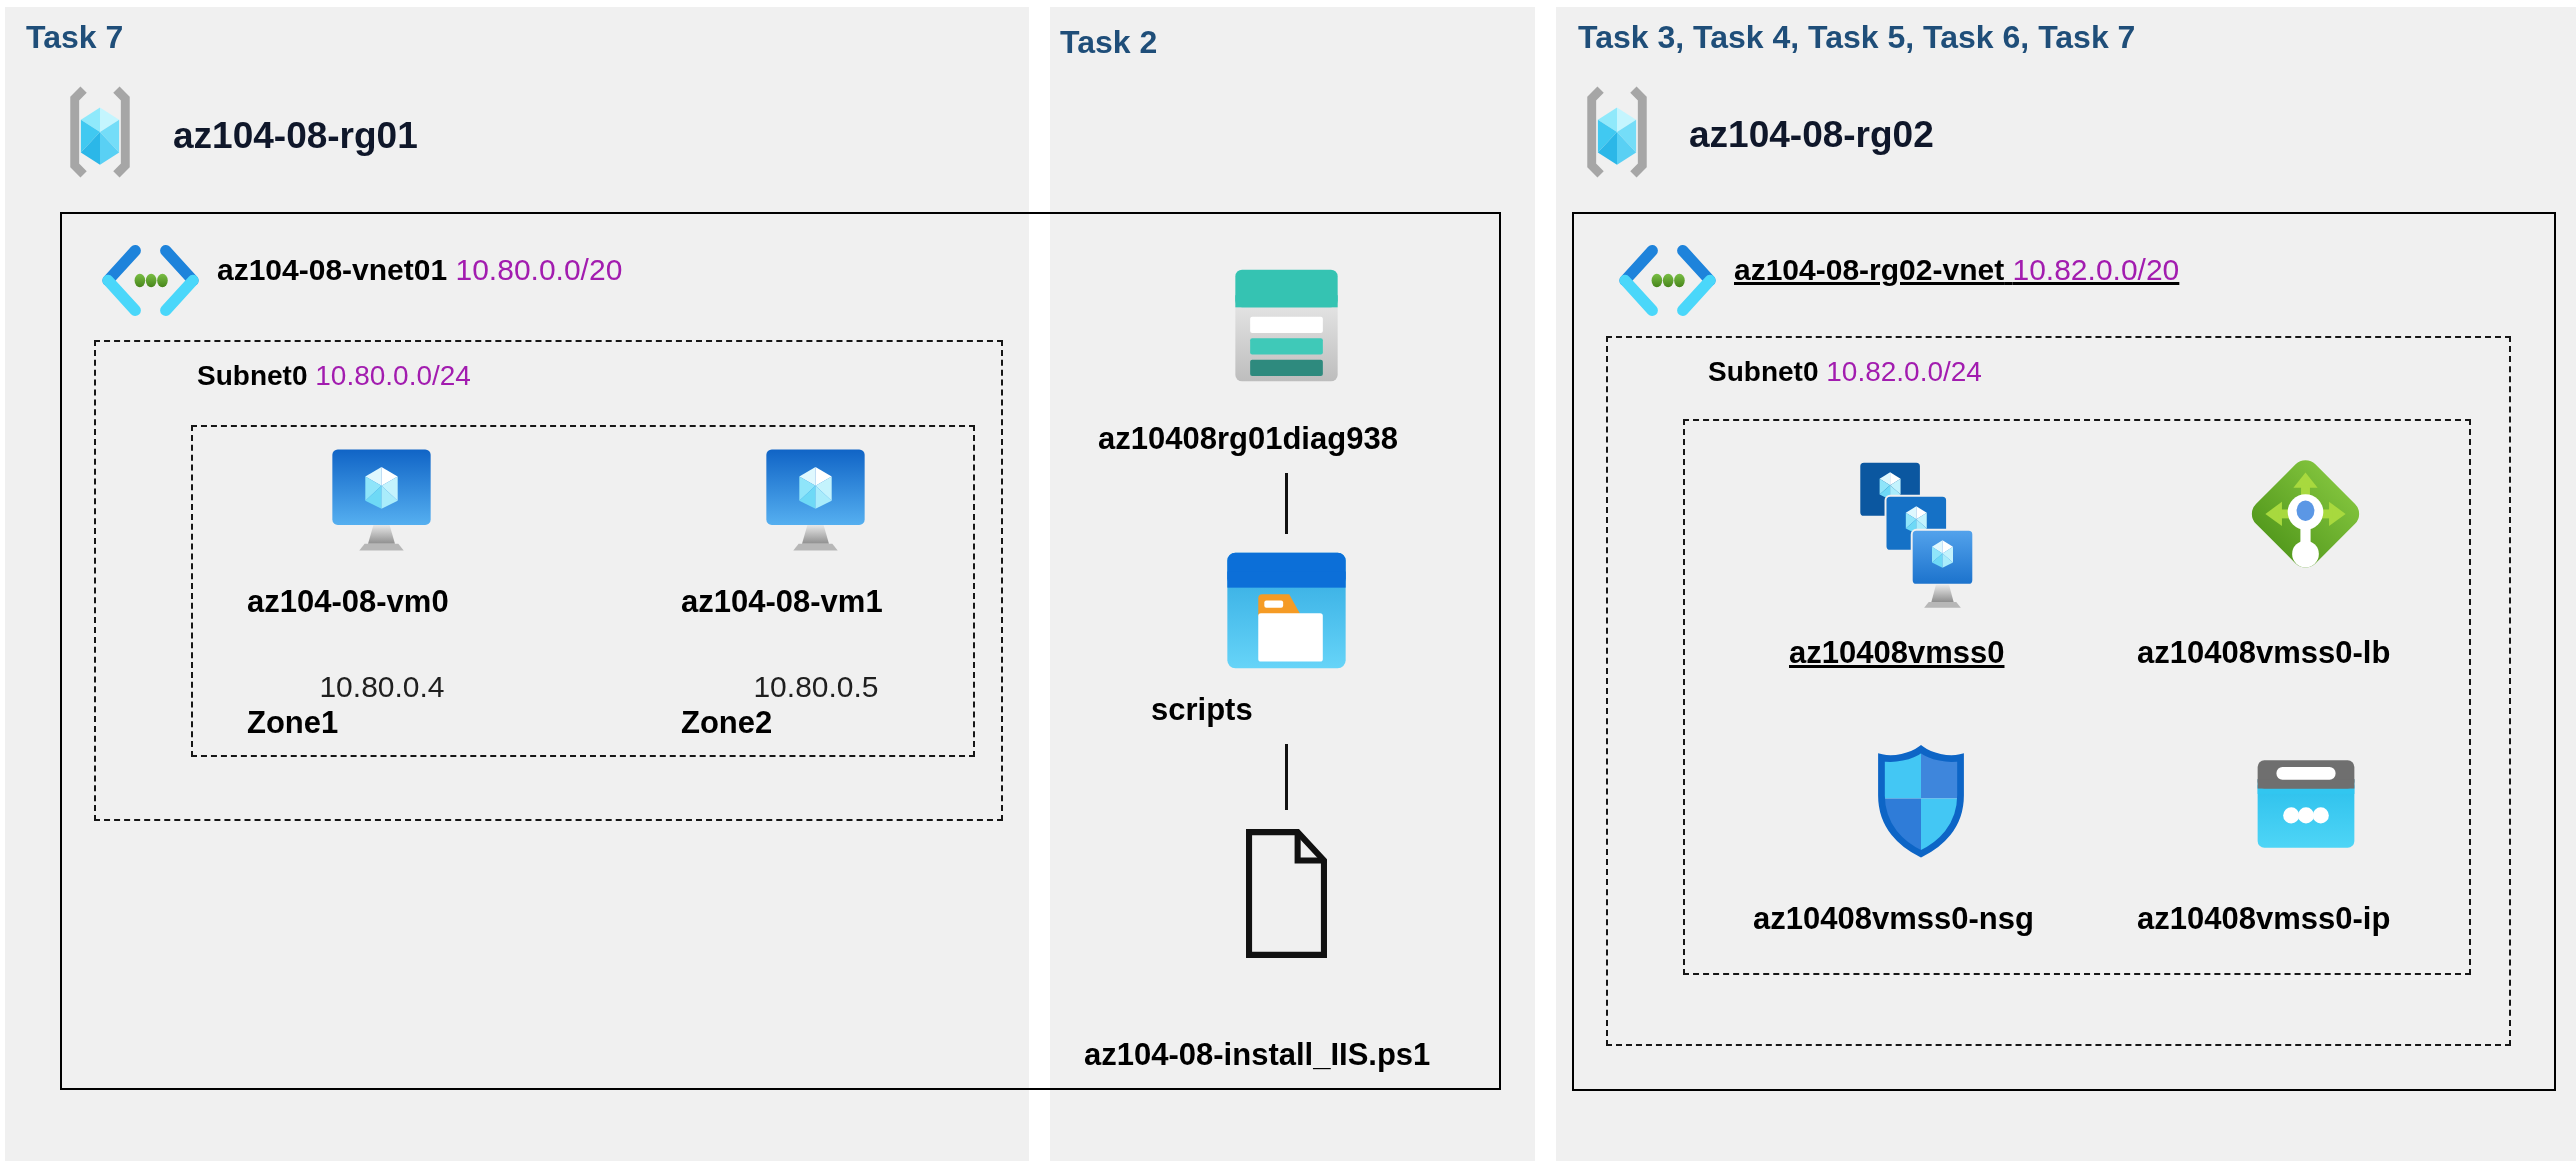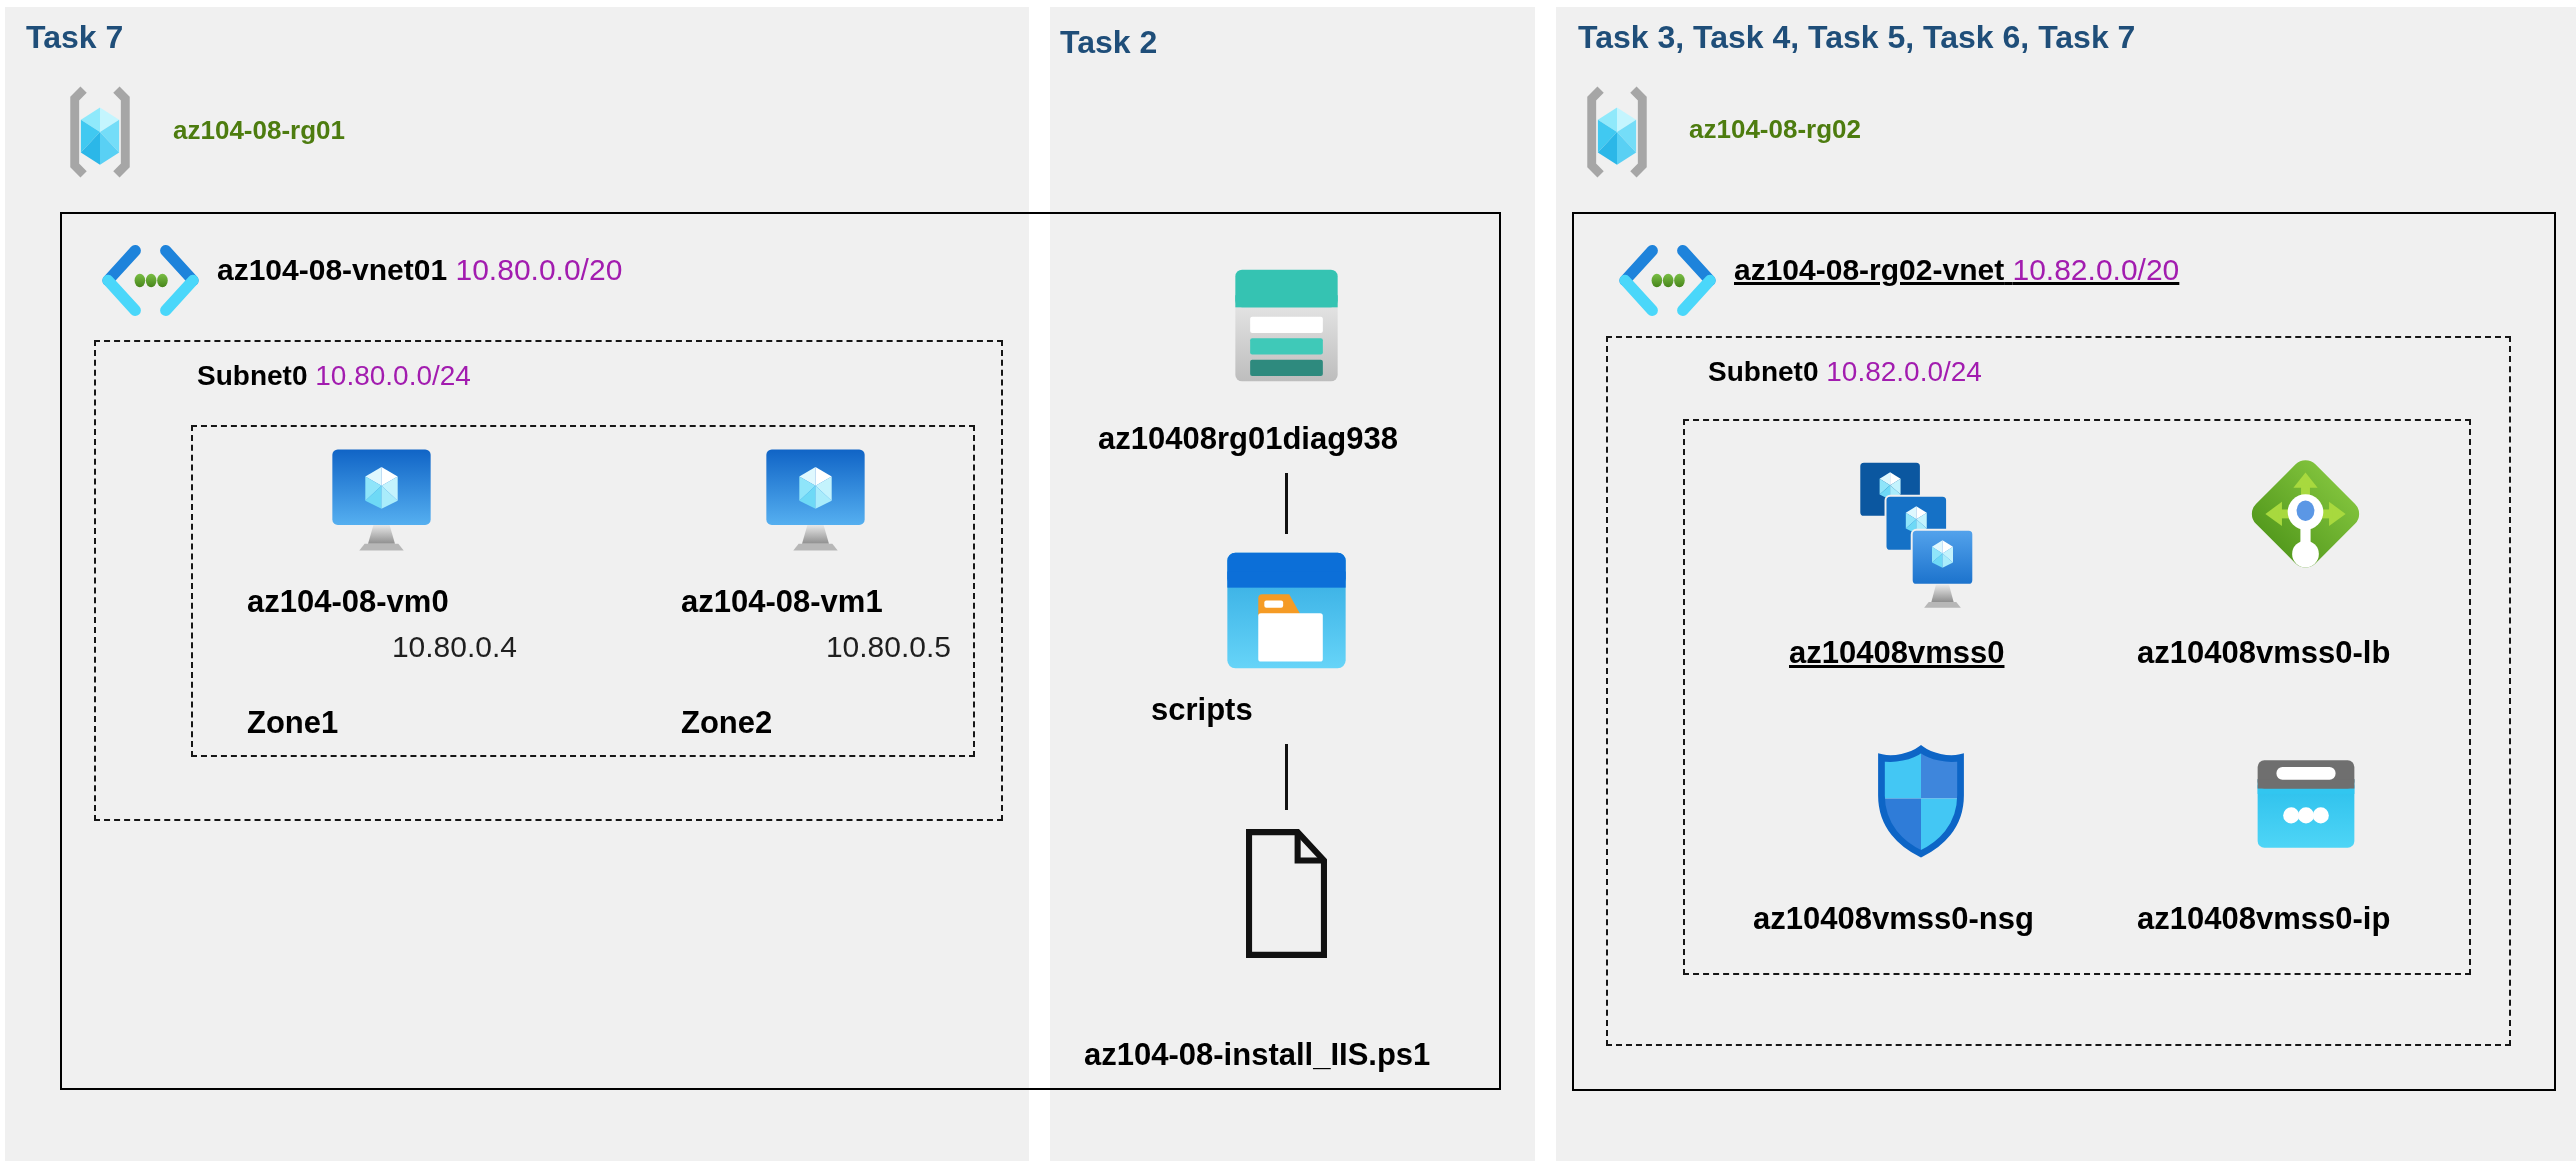--- a/index.html
+++ b/index.html
@@ -3,27 +3,27 @@
 <meta charset="utf-8">
 <style>
   html,body{margin:0;padding:0;background:#ffffff;}
   body{width:2576px;height:1166px;position:relative;overflow:hidden;
        font-family:"Liberation Sans","DejaVu Sans",sans-serif;color:#000;}
   .abs{position:absolute;}
   .panel{position:absolute;background:#f0f0f0;}
   .heading{position:absolute;font-size:32px;font-weight:bold;color:#1f4e79;white-space:nowrap;}
   .box-solid{position:absolute;border:2.7px solid #000;}
   .box-dashed{position:absolute;border:2px dashed #161616;}
-  .lbl{position:absolute;font-weight:bold;font-size:26px;color:#4d7c0f;white-space:nowrap;}
+  .lbl{position:absolute;font-weight:bold;font-size:37px;color:#0f172a;white-space:nowrap;}
   .inline-lbl{position:absolute;font-weight:bold;color:#000;white-space:nowrap;}
   .reg{font-weight:normal;color:#a21caf;}
   .node-label{position:absolute;font-size:31px;font-weight:bold;color:#000;
               text-align:left;white-space:nowrap;}
   .node-sub{position:absolute;font-size:30px;font-weight:normal;color:#1f1f1f;
-            text-align:right;white-space:nowrap;}
+            text-align:center;white-space:nowrap;margin-top:40px;}
   .connector{position:absolute;width:2.7px;background:#111;}
   svg{display:block;}
 </style>
 </head>
 <body>
 
 <svg width="0" height="0" style="position:absolute" aria-hidden="true">
   <defs>
     <linearGradient id="gradVM" x1="0" y1="0" x2="0" y2="1">
       <stop offset="0" stop-color="#1064C6"></stop>

